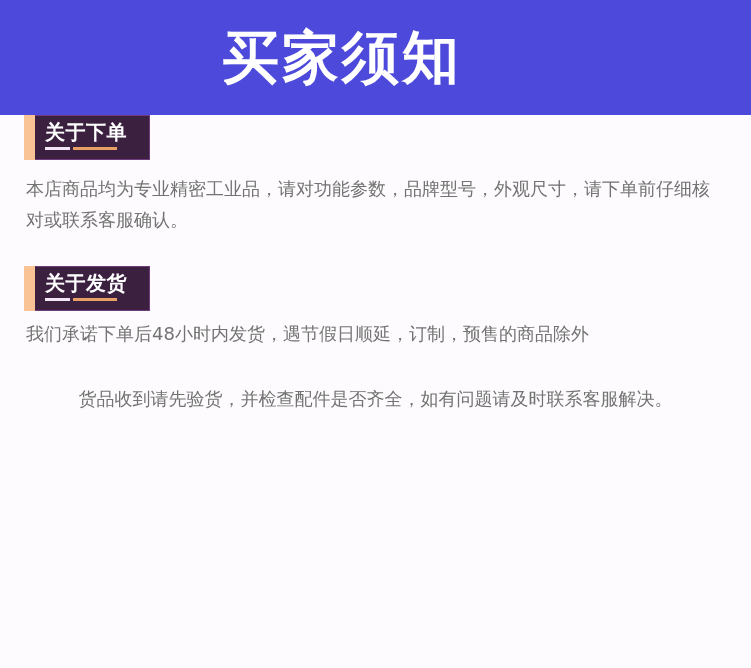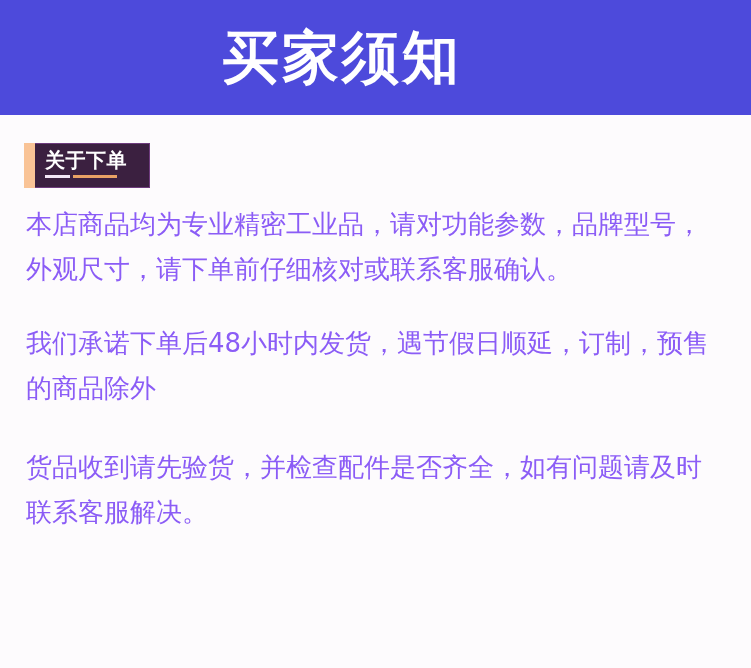--- a/index.html
+++ b/index.html
@@ -51,21 +51,21 @@
   .content {
     position: absolute;
     left: 0;
     top: 115px;
     width: 751px;
   }
 
   .section {
     position: relative;
   }
-  .section-order    { margin-top: 28px; }
+  .section-order    { }
   .section-shipping { margin-top: 30px; }
   .section-receive  { margin-top: 34px; }
 
   
   .badge-wrap {
     display: flex;
     align-items: stretch;
     margin-left: 24px;
     height: 45px;
     width: 126px;
@@ -109,29 +109,29 @@
   }
   .rule-orange {
     width: 44px;
     height: 3px;
     background: #e8a165;
   }
 
   
   .para {
     margin: 14px 26px 0 26px;
-    color: #8b5cf6;
-    font-size: 26px;
+    color: #737373;
+    font-size: 18px;
     line-height: 1.72;
     letter-spacing: 0px;
     font-weight: normal;
     font-family: "DejaVu Sans", "Liberation Sans", sans-serif;
   }
   .para-shipping { margin-top: 8px; }
-  .para-receive  { margin-top: 16px; }
+  .para-receive  { margin-top: 16px; text-align: center; }
 </style>
 </head>
 <body>
 
 <div class="page">
 
   <div class="header-band">
     <div class="header-title">买家须知</div>
   </div>
 
@@ -145,20 +145,30 @@
           <span class="badge-rules">
             <span class="rule-white"></span>
             <span class="rule-orange"></span>
           </span>
         </div>
       </div>
       <p class="para">本店商品均为专业精密工业品，请对功能参数，品牌型号，外观尺寸，请下单前仔细核对或联系客服确认。</p>
     </div>
 
     <div class="section section-shipping">
+      <div class="badge-wrap">
+        <div class="badge-accent"></div>
+        <div class="badge-body">
+          <span class="badge-text">关于发货</span>
+          <span class="badge-rules">
+            <span class="rule-white"></span>
+            <span class="rule-orange"></span>
+          </span>
+        </div>
+      </div>
       <p class="para para-shipping">我们承诺下单后48小时内发货，遇节假日顺延，订制，预售的商品除外</p>
     </div>
 
     <div class="section section-receive">
       <p class="para para-receive">货品收到请先验货，并检查配件是否齐全，如有问题请及时联系客服解决。</p>
     </div>
 
   </div>
 </div>
 

